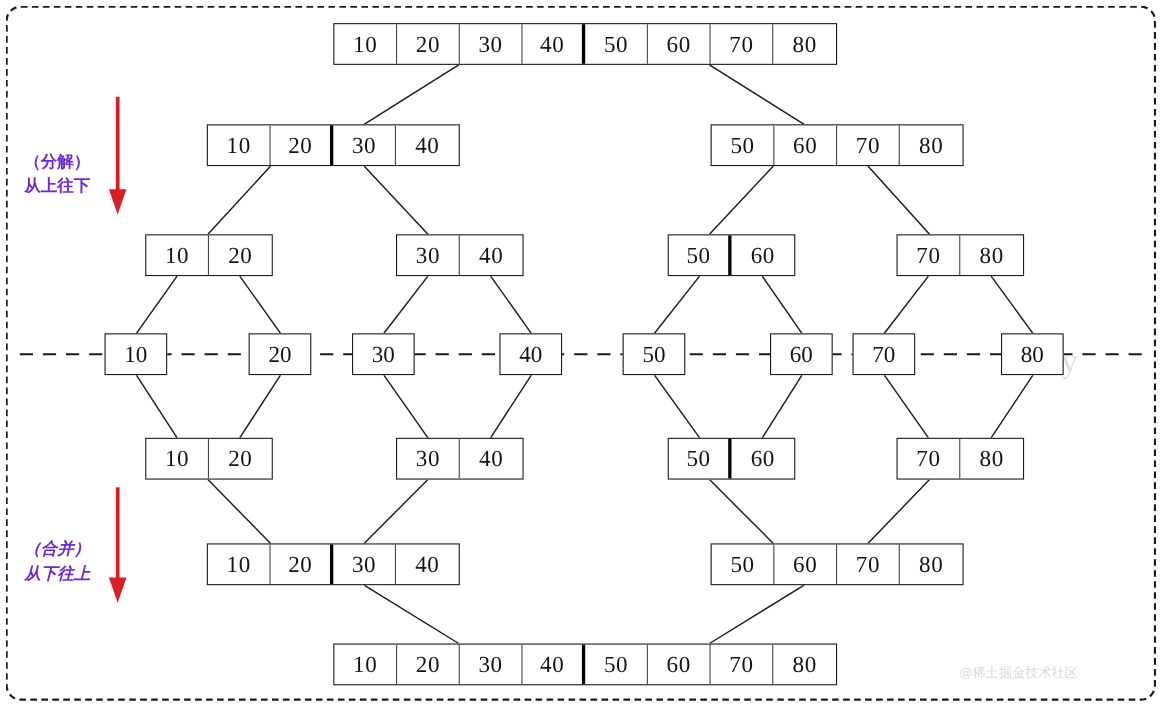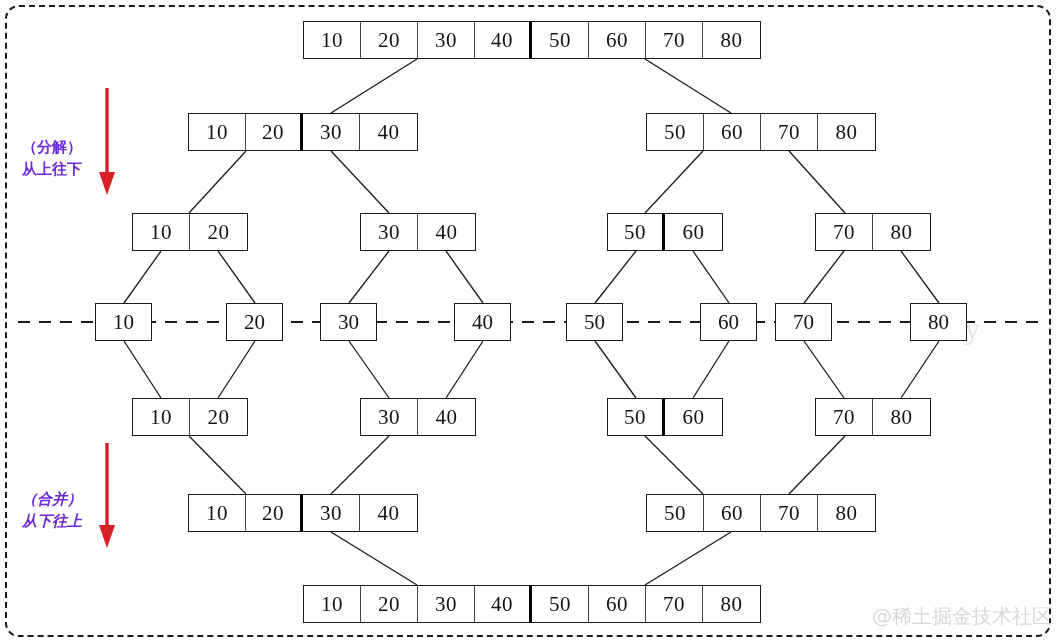--- a/index.html
+++ b/index.html
@@ -87,21 +87,21 @@
     font-size: 30px;
     color: #e2e2e2;
     font-family: "Liberation Serif", serif;
     z-index: 1;
     user-select: none;
   }
   .watermark-brand {
     position: absolute;
     left: 872px;
     top: 603px;
-    font-size: 20px;
+    font-size: 12px;
     color: #d8d8d8;
     font-family: "DejaVu Sans", "Liberation Sans", sans-serif;
     z-index: 1;
     user-select: none;
     white-space: nowrap;
   }
 </style>
 </head>
 <body>
 

